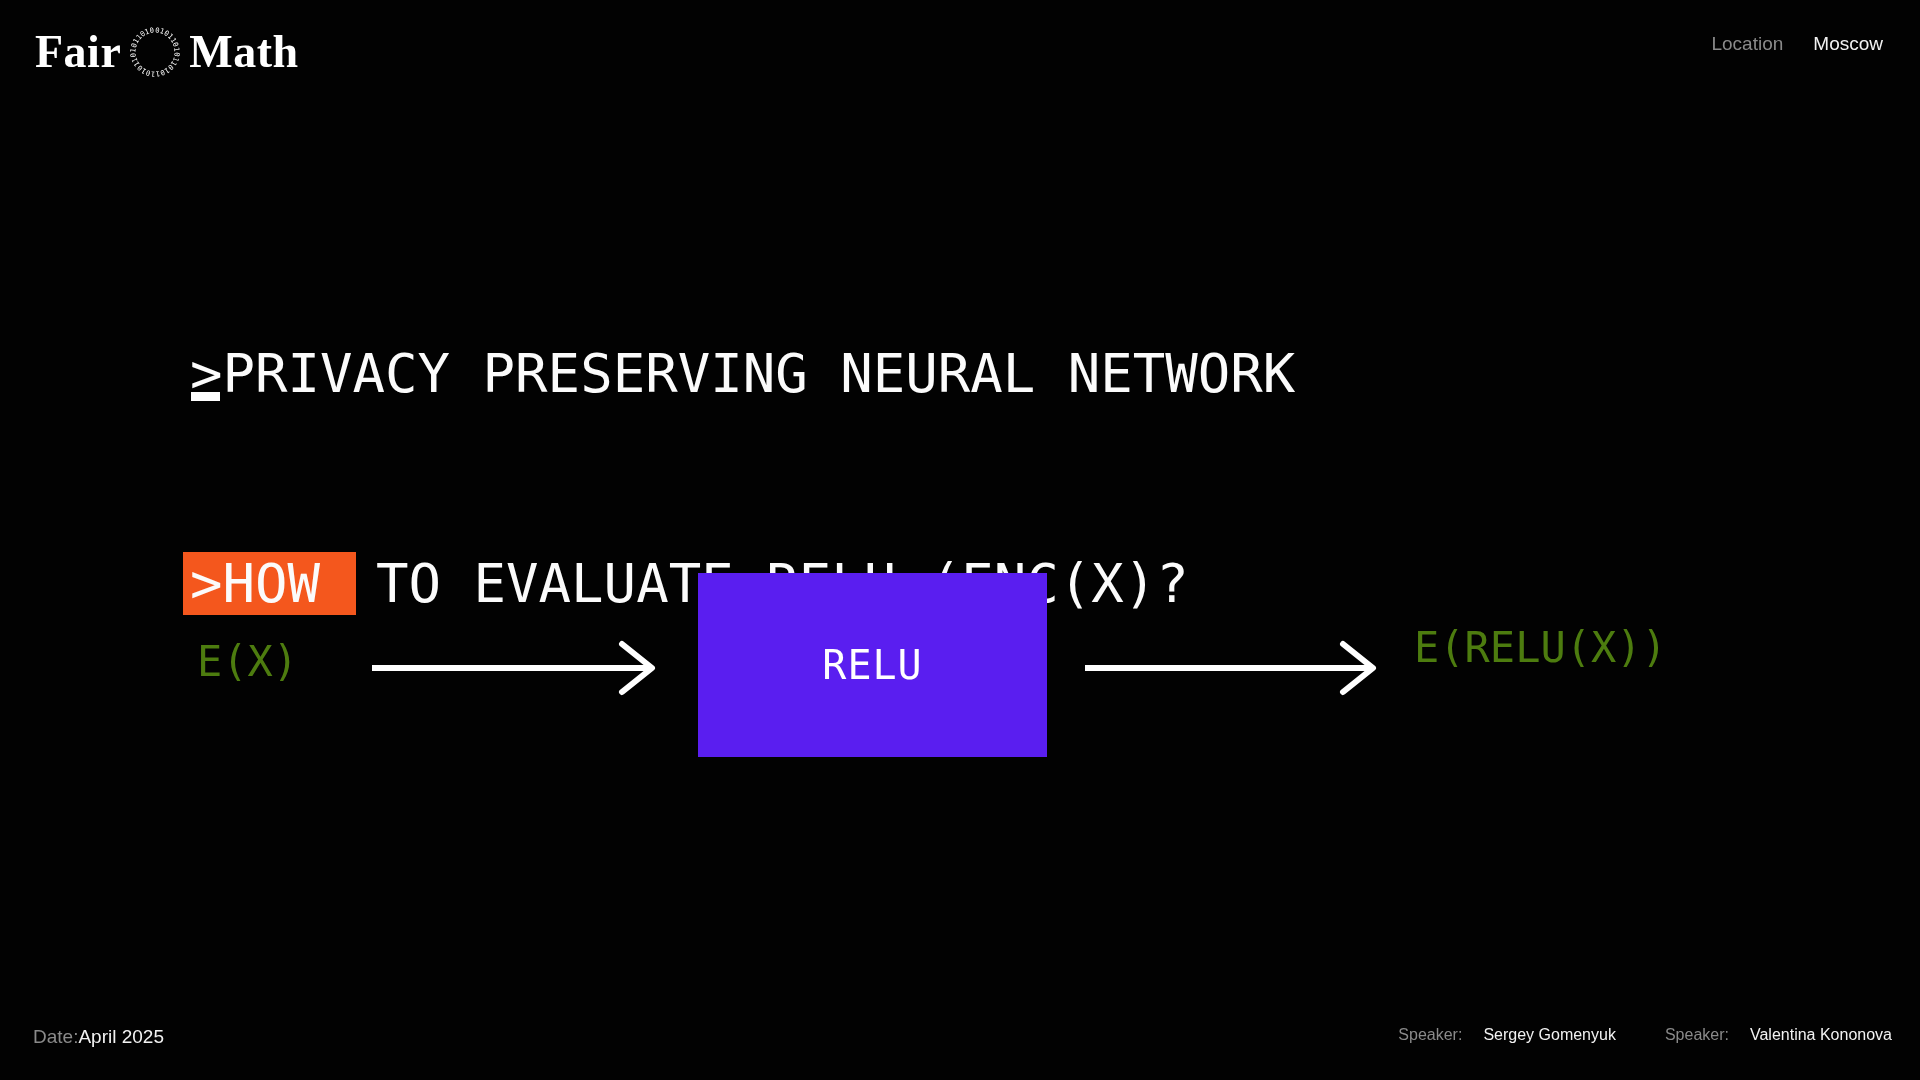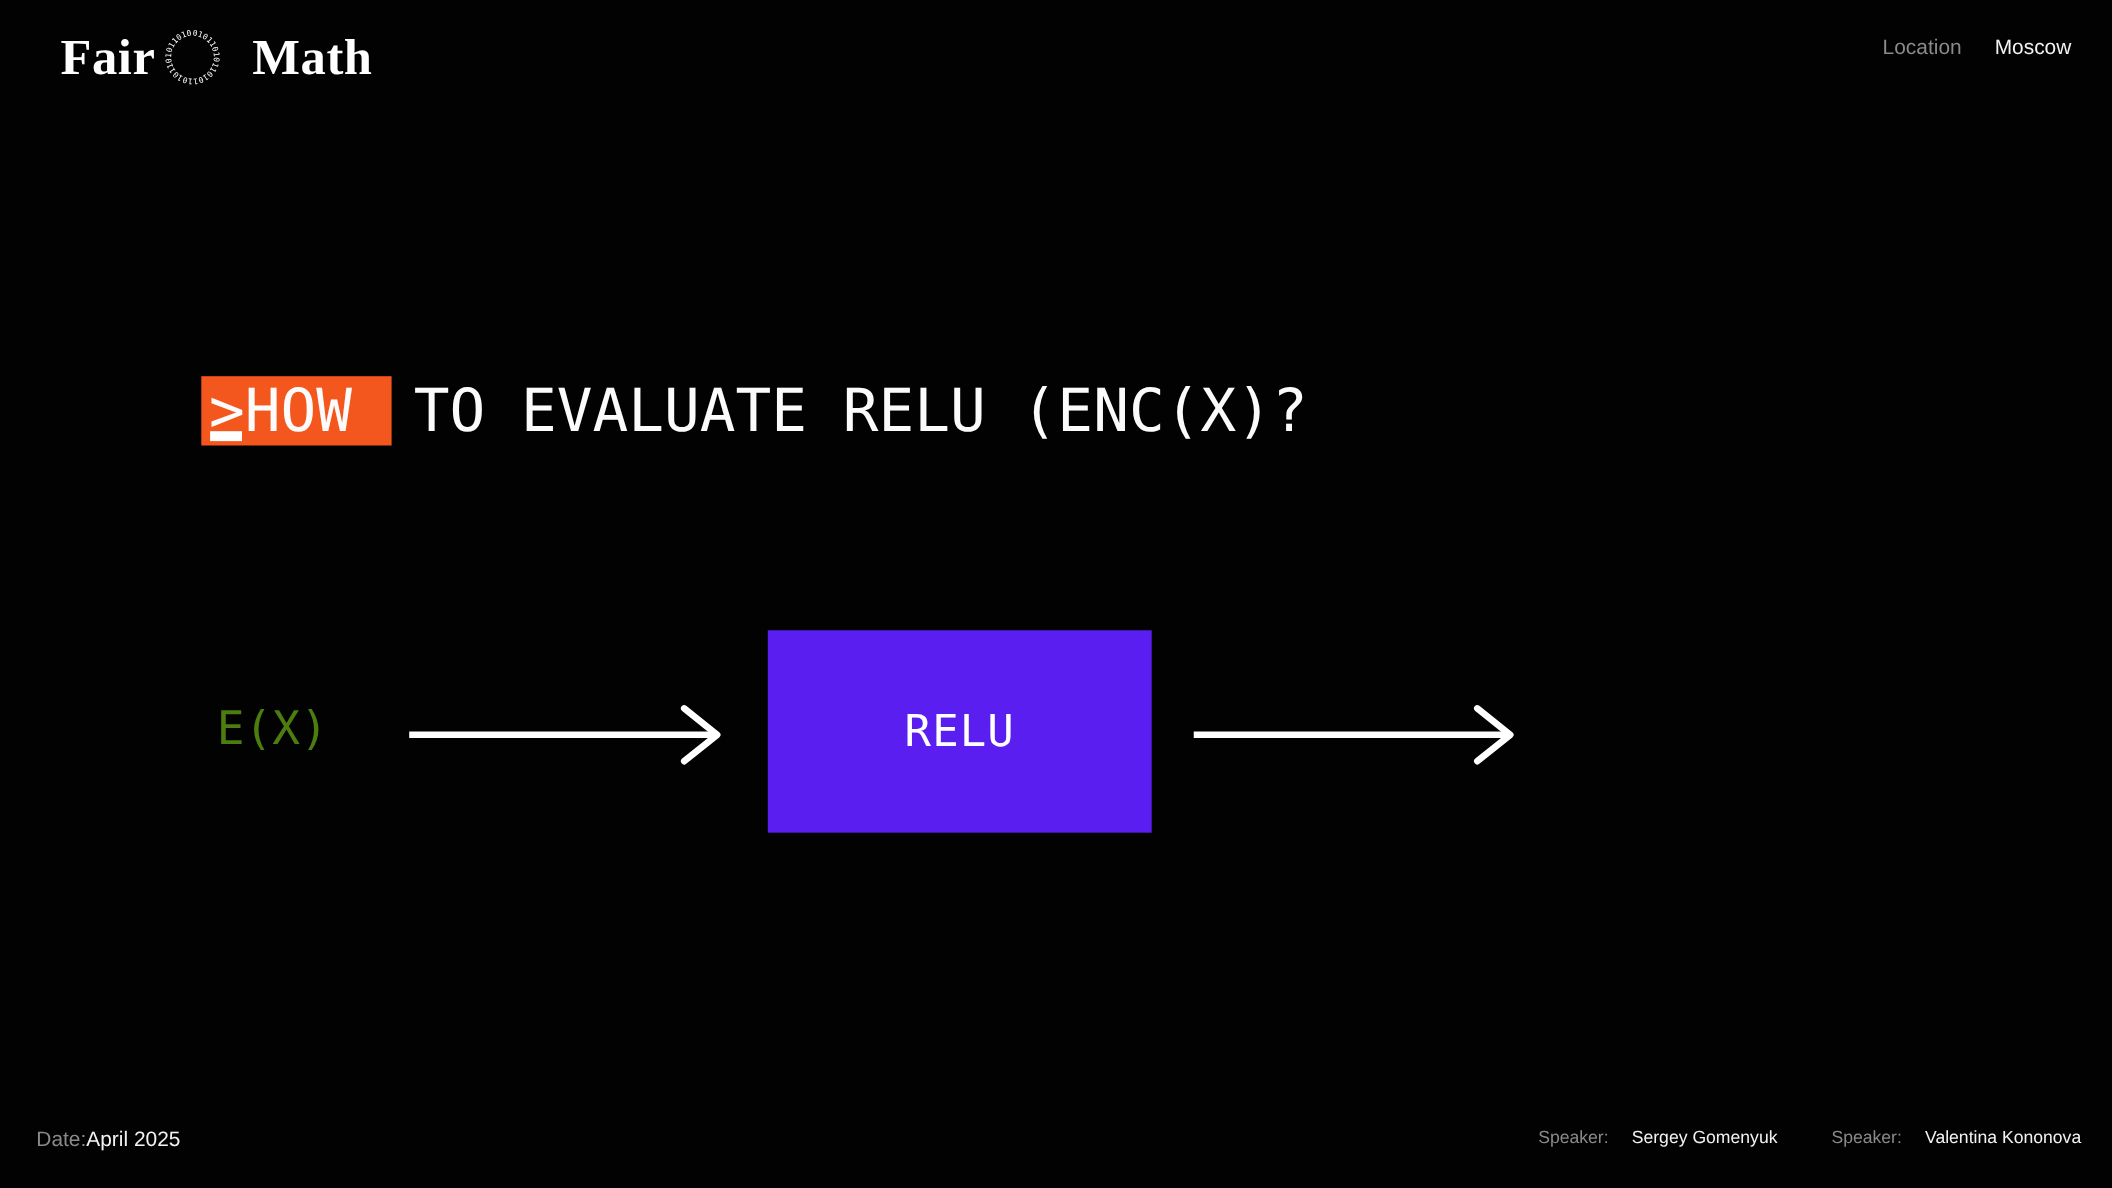--- a/index.html
+++ b/index.html
@@ -3,21 +3,21 @@
 <meta charset="utf-8">
 <style>
   html,body{margin:0;padding:0;background:#000;}
   #slide{
     position:relative;width:1920px;height:1080px;overflow:hidden;
     background:#020202;font-family:"Liberation Sans",sans-serif;
     -webkit-font-smoothing:antialiased;
   }
   
   .logo{position:absolute;left:35px;top:22px;display:flex;align-items:center;height:60px;color:#fff;cursor:pointer;}
-  .logo-word{font-family:"Liberation Serif",serif;font-weight:700;font-size:46px;letter-spacing:.5px;line-height:60px;margin-left:20px;}
+  .logo-word{font-family:"Liberation Serif",serif;font-weight:700;font-size:46px;letter-spacing:.5px;line-height:60px;}
   .ring{width:54px;height:54px;margin:0 7px;display:block;}
   
   .topbar{position:absolute;top:33px;right:37px;display:flex;gap:30px;font-size:19px;align-items:center;}
   .muted{color:#8a8a8a;}
   .white{color:#f2f2f2;}
   
   .hero{
     position:absolute;left:190px;top:199px;
     font-family:"DejaVu Sans Mono",monospace;font-size:54px;line-height:70px;
     color:#fbfbfb;white-space:pre;
@@ -60,40 +60,42 @@
     </svg>
     <span class="logo-word">Math</span>
   </div>
 
   <div class="topbar">
     <span class="muted">Location</span>
     <span class="white">Moscow</span>
   </div>
 
   <div class="hero">
+    <div>&gt;PRIVACY PRESERVING NEURAL NETWORK</div>
     <div><span class="hl">&gt;HOW</span><span class="rest">TO EVALUATE RELU (ENC(X)?</span></div>
   </div>
   <div class="cursor"></div>
 
   <div class="mono-label" id="inputLabel">E(X)</div>
 
   <svg class="arrow" id="arrow1" width="290" height="56" viewBox="0 0 290 56" aria-hidden="true">
     <line x1="2" y1="28" x2="280" y2="28" stroke="#ffffff" stroke-width="6"></line>
     <polyline points="252,4 282,28 252,52" fill="none" stroke="#ffffff" stroke-width="6" stroke-linecap="round" stroke-linejoin="round"></polyline>
   </svg>
 
   <div class="relu-box">
     <span class="relu-box-label">RELU</span>
   </div>
 
   <svg class="arrow" id="arrow2" width="292" height="56" viewBox="0 0 292 56" aria-hidden="true">
     <line x1="0" y1="28" x2="284" y2="28" stroke="#ffffff" stroke-width="6"></line>
     <polyline points="258,4 288,28 258,52" fill="none" stroke="#ffffff" stroke-width="6" stroke-linecap="round" stroke-linejoin="round"></polyline>
   </svg>
 
+  <div class="mono-label" id="outputLabel">E(RELU(X))</div>
 
   <div class="footer-left">
     <span class="muted">Date:</span>
     <span class="white">April 2025</span>
   </div>
 
   <div class="footer-right">
     <div class="speaker">
       <span class="muted">Speaker:</span>
       <span class="white">Sergey Gomenyuk</span>

